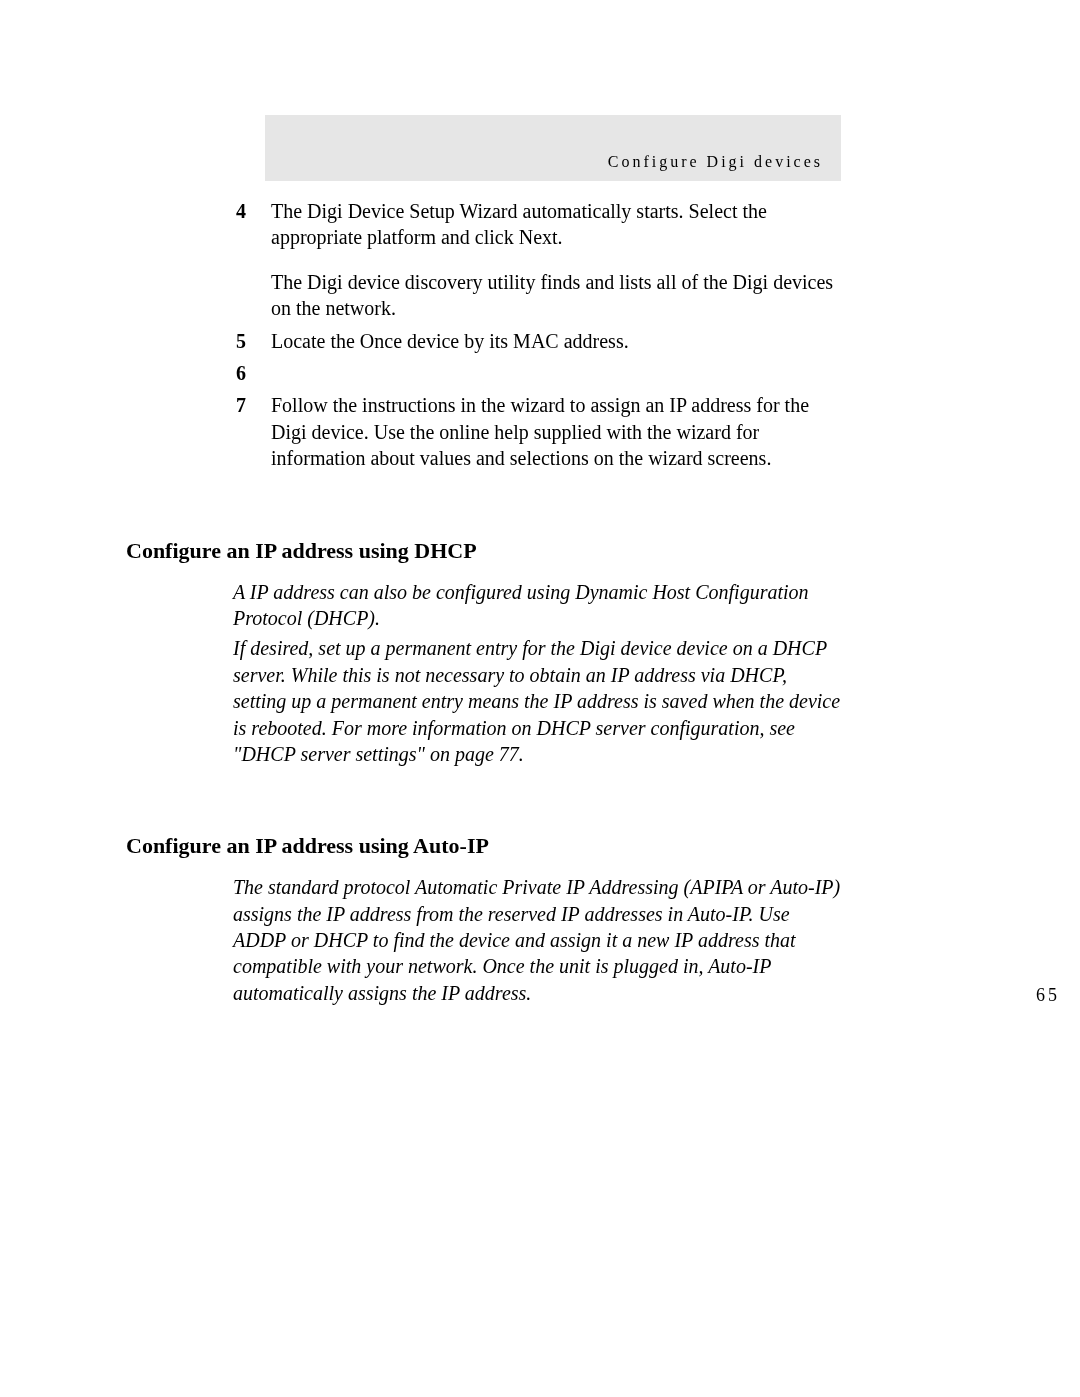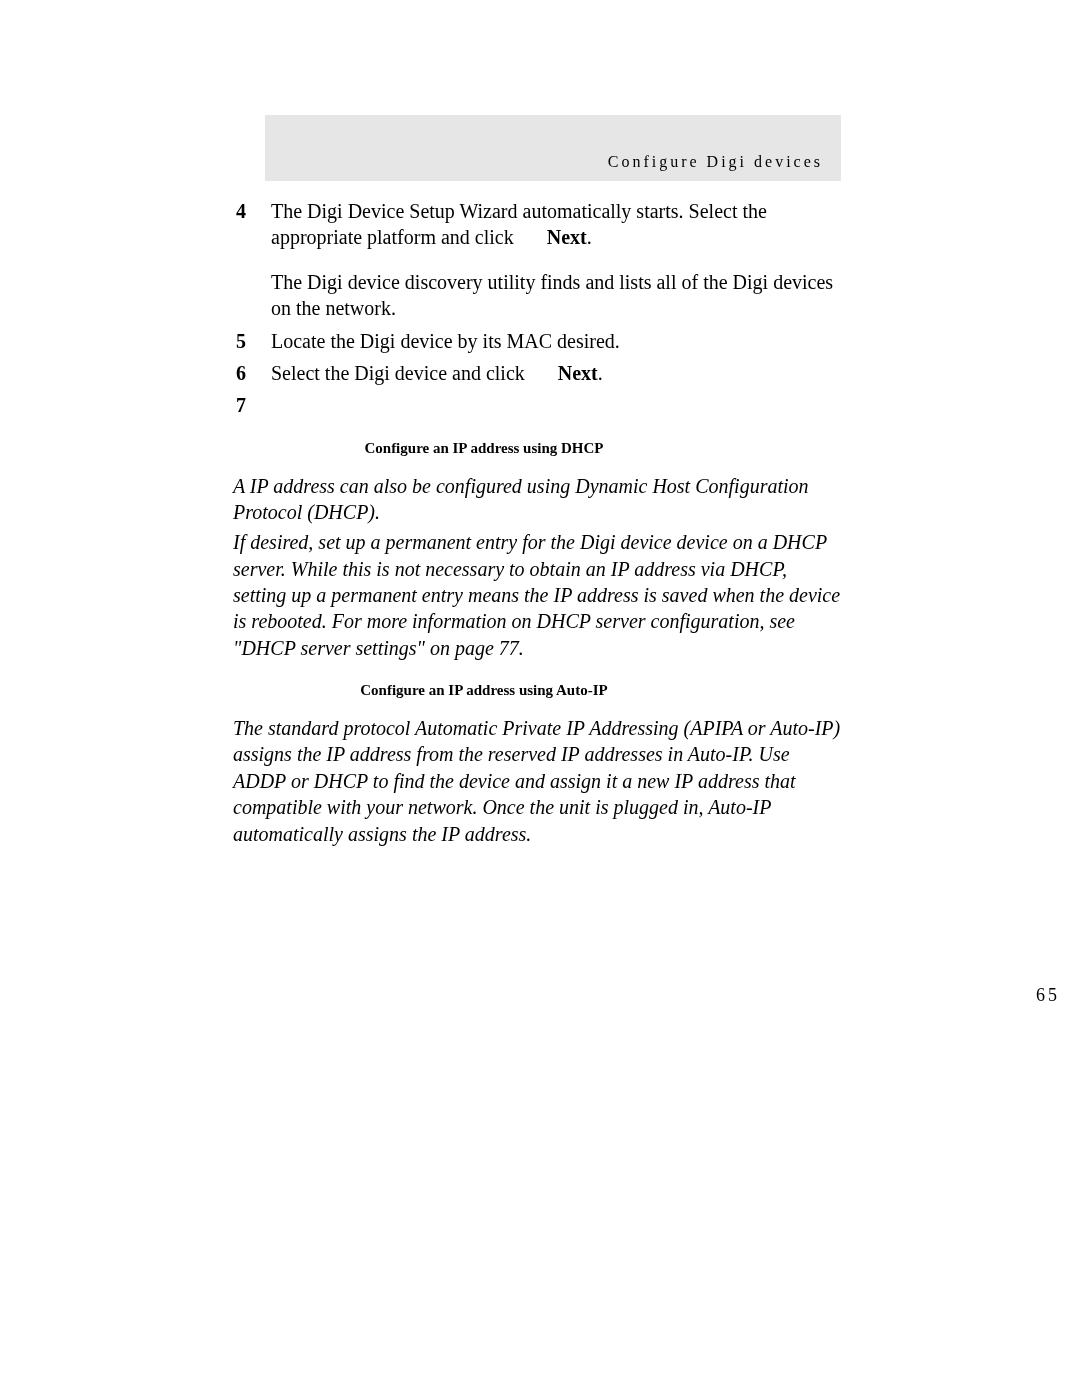--- a/index.html
+++ b/index.html
@@ -56,42 +56,41 @@
     box-sizing: border-box;
   }
   .step-body {
     flex: 1;
   }
   .step-para + .step-para {
     margin-top: 18px;
   }
   .section-heading {
     font-weight: bold;
-    font-size: 15px;
-    margin-top: 20px;
+    font-size: 22px;
+    margin-top: 64px;
     margin-bottom: 14px;
-    text-align: center;
   }
   .section-para {
     margin-left: 107px;
     width: 610px;
     font-style: italic;
   }
   .section-para + .section-para {
     margin-top: 4px;
   }
   .pnum {
     position: absolute;
     right: 20px;
     bottom: 38px;
     font-size: 18px;
     letter-spacing: 3px;
     text-align: center;
   }
-  b { font-weight: bold; margin-left: 28px; }
+  b { font-weight: normal; }
 </style>
 </head>
 <body>
 
 <div class="page">
 
   <div class="header-band">
     <div class="header-text">Configure Digi devices</div>
   </div>
 
@@ -106,36 +105,36 @@
         <div class="step-para">
           <span>The Digi device discovery utility finds and lists all of the Digi devices on the network.</span><b></b><span></span>
         </div>
       </div>
     </div>
 
     <div class="step-row">
       <div class="step-num">5</div>
       <div class="step-body">
         <div class="step-para">
-          <span>Locate the Digi device by its MAC desired.</span><b></b><span></span>
+          <span>Locate the Once device by its MAC address.</span><b></b><span></span>
         </div>
       </div>
     </div>
 
     <div class="step-row">
       <div class="step-num">6</div>
-      <div class="step-body">
-        <div class="step-para">
-          <span>Select the Digi device and click </span><b>Next</b><span>.</span>
-        </div>
-      </div>
     </div>
 
     <div class="step-row">
       <div class="step-num">7</div>
+      <div class="step-body">
+        <div class="step-para">
+          <span>Follow the instructions in the wizard to assign an IP address for the Digi device. Use the online help supplied with the wizard for information about values and selections on the wizard screens.</span><b></b><span></span>
+        </div>
+      </div>
     </div>
 
     <div class="section-heading">Configure an IP address using DHCP</div>
     <div class="section-para">A IP address can also be configured using Dynamic Host Configuration Protocol (DHCP).</div>
     <div class="section-para">If desired, set up a permanent entry for the Digi device device on a DHCP server. While this is not necessary to obtain an IP address via DHCP, setting up a permanent entry means the IP address is saved when the device is rebooted. For more information on DHCP server configuration, see "DHCP server settings" on page 77.</div>
 
     <div class="section-heading">Configure an IP address using Auto-IP</div>
     <div class="section-para">The standard protocol Automatic Private IP Addressing (APIPA or Auto-IP) assigns the IP address from the reserved IP addresses in Auto-IP. Use ADDP or DHCP to find the device and assign it a new IP address that compatible with your network. Once the unit is plugged in, Auto-IP automatically assigns the IP address.</div>
 
   </div>

